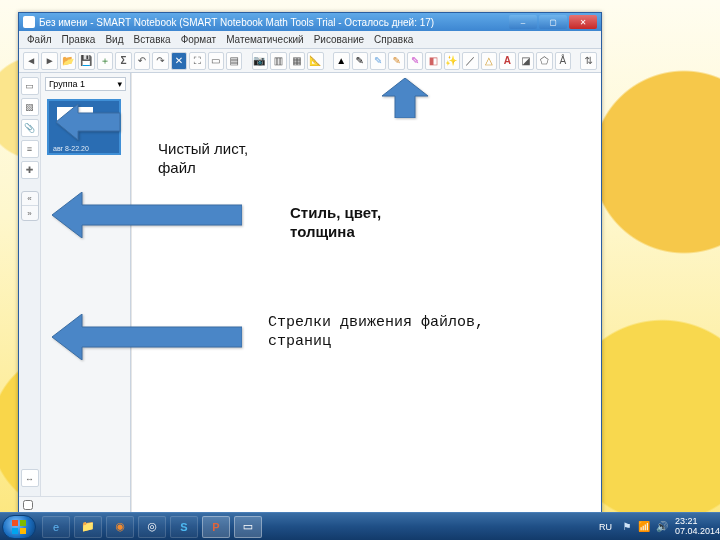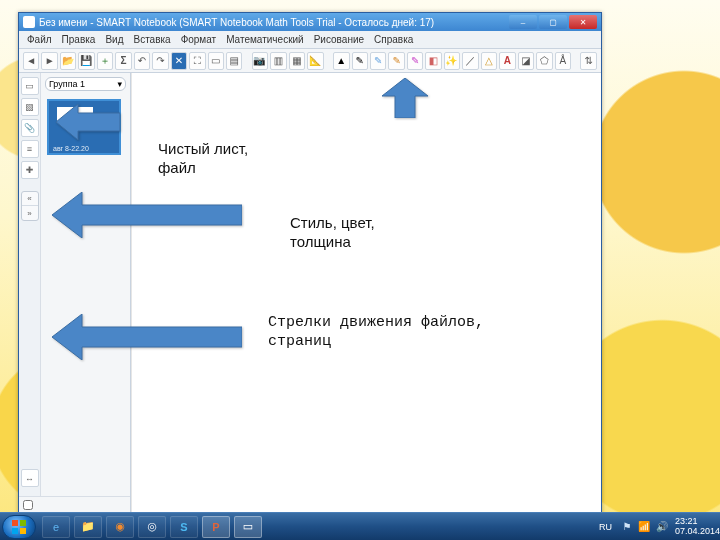--- a/index.html
+++ b/index.html
@@ -73,21 +73,21 @@
     display:flex; flex-direction:column;
   }
   .side-tabs { width:22px; background:#eef2f6; border-right:1px solid #d8dee6;
     display:flex; flex-direction:column; align-items:center; gap:3px; padding-top:4px;}
   .side-tab{width:18px;height:18px;border:1px solid #cdd6e0;background:#fff;border-radius:2px;
     display:flex;align-items:center;justify-content:center;font-size:9px;color:#666;}
   .side-sep{height:6px;}
   .side-layout{display:flex;flex:1;}
   .thumb-panel{flex:1; padding:4px; font-size:9px;}
   .group-hdr{display:flex;align-items:center;gap:2px;border:1px solid #c0cad6;background:#fff;
-    padding:1px 3px;border-radius:6px;margin-bottom:8px;}
+    padding:1px 3px;border-radius:0;margin-bottom:8px;}
   .thumb {
     width:74px; height:56px; border:2px solid #3f8fd6; background:#2a6db3;
     position:relative; margin-left:2px;
   }
   .thumb-inner{position:absolute;top:6px;left:8px;width:36px;height:14px;border:1px solid #fff;background:#fff;}
   .thumb-caption{font-size:7px;color:#dfe9f4;position:absolute;bottom:1px;left:4px;}
   .autohide{display:flex;align-items:center;gap:3px;font-size:9px;color:#555;padding:3px 4px;border-top:1px solid #d8dee6;}
   .canvas { flex:1; background:#fff; border-left:1px solid #e6e6e6; position:relative;}
   
   .overlay { position:absolute; inset:0; pointer-events:none; z-index:20;}
@@ -238,21 +238,21 @@
 
     <svg class="block-arrow" style="left:38px; top:92px; width:64px; height:36px;">
       <polygon class="arrow-fill" points="0,18 22,0 22,9 64,9 64,27 22,27 22,36"></polygon>
     </svg>
     <div class="label" style="left:140px; top:128px; white-space:pre-line;">Чистый лист,
 файл</div>
 
     <svg class="block-arrow" style="left:34px; top:180px; width:190px; height:46px;">
       <polygon class="arrow-fill" points="0,23 30,0 30,13 190,13 190,33 30,33 30,46"></polygon>
     </svg>
-    <div class="label" style="left:272px; top:202px; white-space:pre-line;">Стиль, цвет,
+    <div class="label" style="left:272px; top:192px; white-space:pre-line;font-weight:bold;">Стиль, цвет,
 толщина</div>
 
     <svg class="block-arrow" style="left:34px; top:302px; width:190px; height:46px;">
       <polygon class="arrow-fill" points="0,23 30,0 30,13 190,13 190,33 30,33 30,46"></polygon>
     </svg>
     <div class="label" style="left:250px; top:302px; white-space:pre-line;font-family:Liberation Mono, monospace;">Стрелки движения файлов,
 страниц</div>
   </div>
 
 </div>

